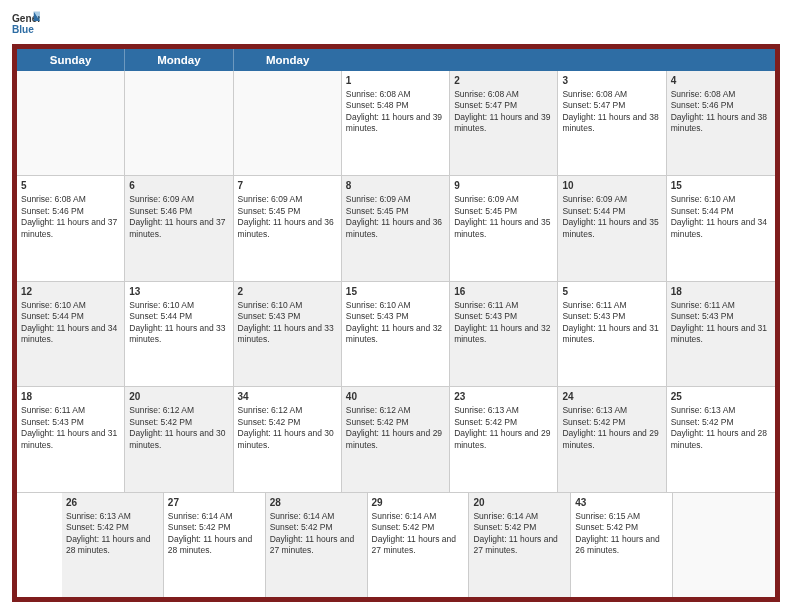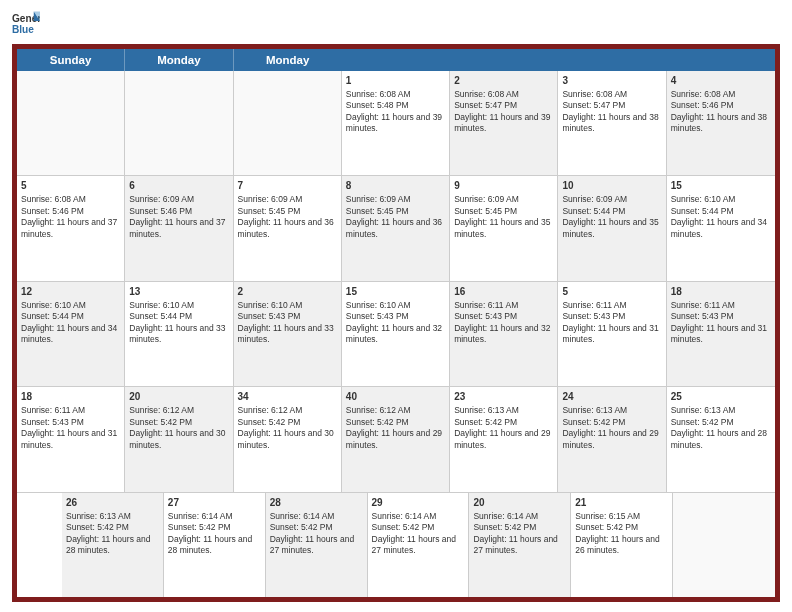--- a/index.html
+++ b/index.html
@@ -254,20 +254,20 @@
           </div>
           <div class="cal-cell">
             <span class="day-num">29</span>
             <div class="cell-text">Sunrise: 6:14 AM<br>Sunset: 5:42 PM<br>Daylight: 11 hours and 27 minutes.</div>
           </div>
           <div class="cal-cell shaded">
             <span class="day-num">20</span>
             <div class="cell-text">Sunrise: 6:14 AM<br>Sunset: 5:42 PM<br>Daylight: 11 hours and 27 minutes.</div>
           </div>
           <div class="cal-cell">
-            <span class="day-num">21</span>
+            <span class="day-num">43</span>
             <div class="cell-text">Sunrise: 6:15 AM<br>Sunset: 5:42 PM<br>Daylight: 11 hours and 26 minutes.</div>
           </div>
           <div class="cal-cell empty"></div>
         </div>
       </div>
   </div>
 </div>
 
 </body></html>

